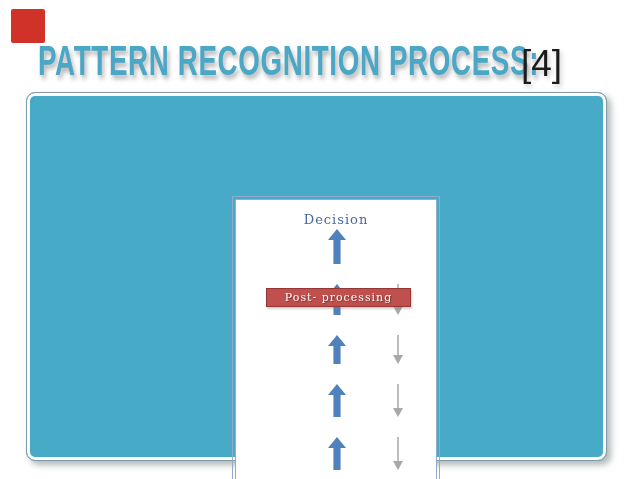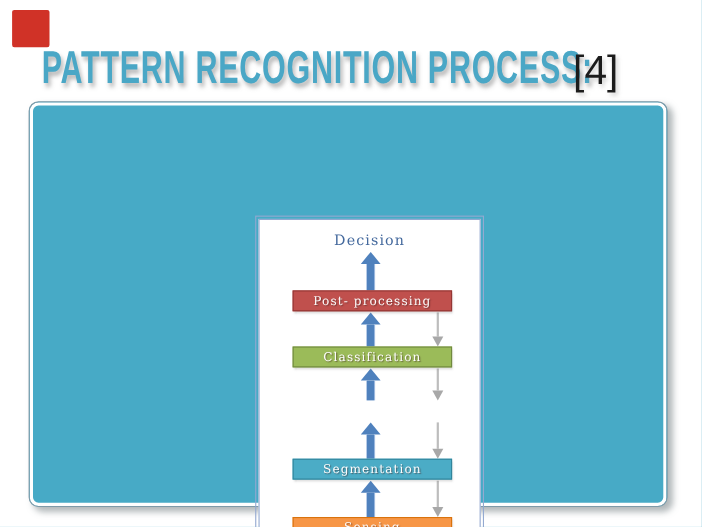--- a/index.html
+++ b/index.html
@@ -27,21 +27,21 @@
     box-sizing:border-box;background:#ffffff;border:1px solid #93a9d0;
     outline:1px solid #93a9d0;outline-offset:2px;}
   .flow-label{position:absolute;left:0;width:100%;text-align:center;
     font-family:"DejaVu Serif","Liberation Serif",serif;color:#44699d;letter-spacing:1px;}
   .decision{top:12px;font-size:13px;}
   
   .fbox{position:absolute;left:30px;width:145px;height:19px;box-sizing:border-box;
     border:1px solid #555;display:flex;align-items:center;justify-content:center;
     font-family:"DejaVu Serif","Liberation Serif",serif;font-size:11px;line-height:1;
     color:#fcfcfc;letter-spacing:1px;text-shadow:1px 1px 1px rgba(60,30,30,0.5);
-    box-shadow:1px 2px 2px rgba(120,120,120,0.35);}
+    box-shadow:1px 2px 2px rgba(120,120,120,0.35);margin-top:24px;}
   .b0{top:64px}.b1{top:115px}.b2{top:164px}.b3{top:217px}.b4{top:270px}
   
   .up-shaft{position:absolute;left:97px;width:8px;
     background:linear-gradient(90deg,#9ab7de 0,#9ab7de 1px,#4f81bd 1px,#4f81bd 7px,#9ab7de 7px);}
   .uf{top:40px;height:24px}.ue{top:95px;height:20px}.ud{top:146px;height:18px}
   .uc{top:195px;height:22px}.ub{top:248px;height:22px}
   .up-head{position:absolute;left:92px;width:0;height:0;
     border-left:9px solid transparent;border-right:9px solid transparent;
     border-bottom:11px solid #4f81bd;}
   .hf{top:29px}.he{top:84px}.hd{top:135px}.hc{top:184px}.hb{top:237px}
@@ -82,24 +82,18 @@
     <div class="gray-shaft g2"></div>
     <div class="gray-head gh2" style="border-top-color: rgb(168, 168, 168);"></div>
     <div class="gray-shaft g3"></div>
     <div class="gray-head gh3" style="border-top-color: rgb(168, 168, 168);"></div>
     <div class="gray-shaft g4"></div>
     <div class="gray-head gh4" style="border-top-color: rgb(168, 168, 168);"></div>
 
     <div class="fbox b0" style="background: linear-gradient(rgb(192, 80, 77), rgb(192, 80, 77)) rgb(192, 80, 77); border-color: rgb(148, 54, 52);">
       <span>Post- processing</span>
     </div>
-    <div class="fbox b1" style="background: linear-gradient(rgb(155, 187, 89), rgb(155, 187, 89)) rgb(155, 187, 89); border-color: rgb(113, 137, 63);">
-      <span>Classification</span>
-    </div>
-    <div class="fbox b3" style="background: linear-gradient(rgb(75, 172, 198), rgb(75, 172, 198)) rgb(75, 172, 198); border-color: rgb(49, 133, 156);">
-      <span>Segmentation</span>
-    </div>
     <div class="fbox b4" style="background: linear-gradient(rgb(247, 150, 70), rgb(247, 150, 70)) rgb(247, 150, 70); border-color: rgb(217, 115, 13);">
       <span>Sensing</span>
     </div>
 
   </div>
 </div>
 
 </body></html>

